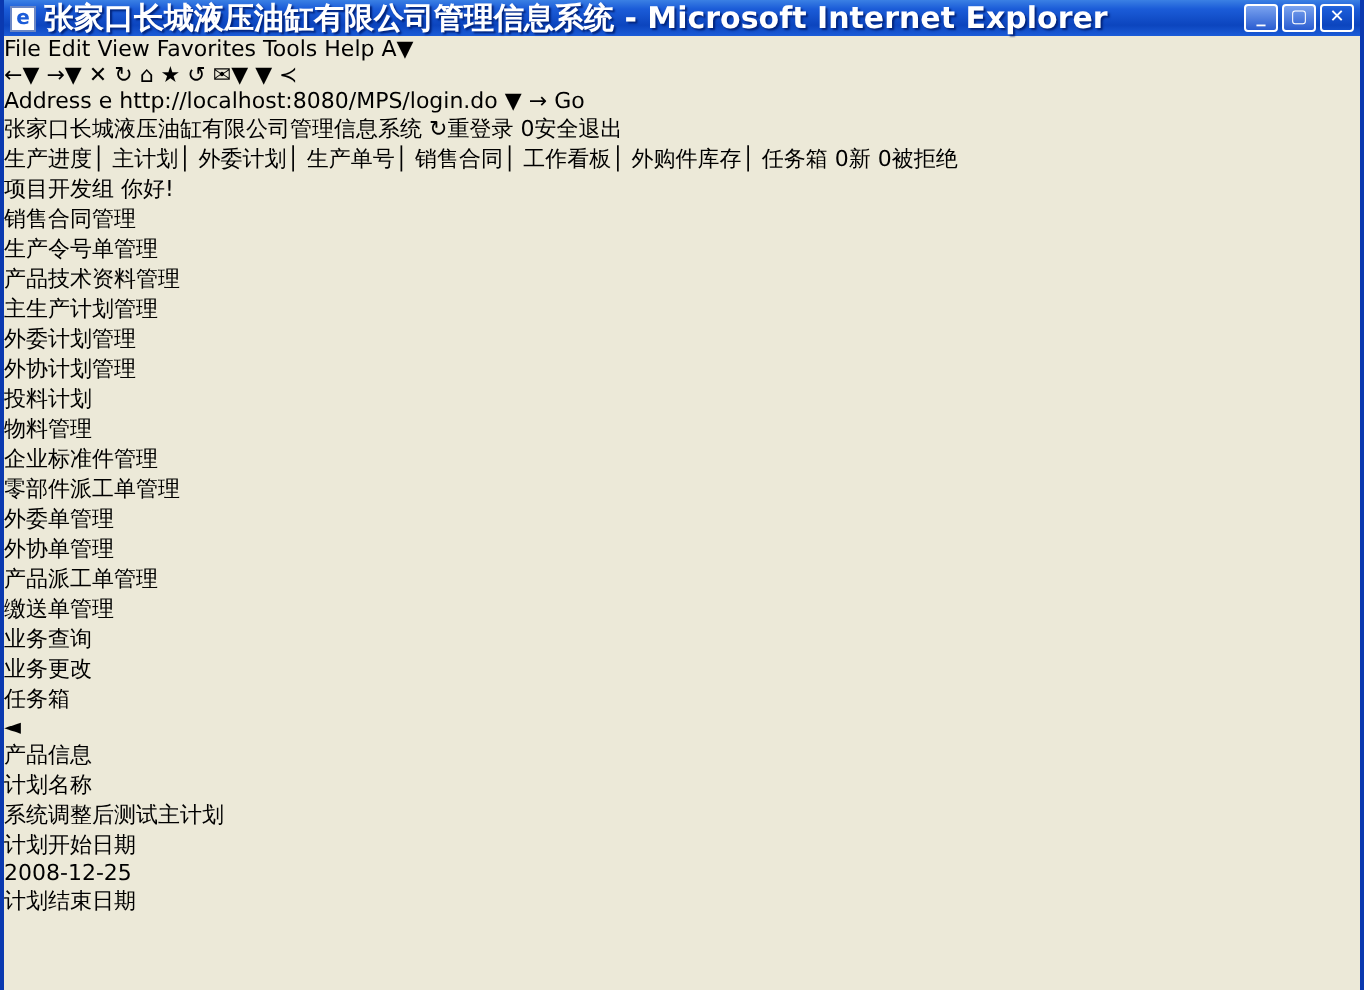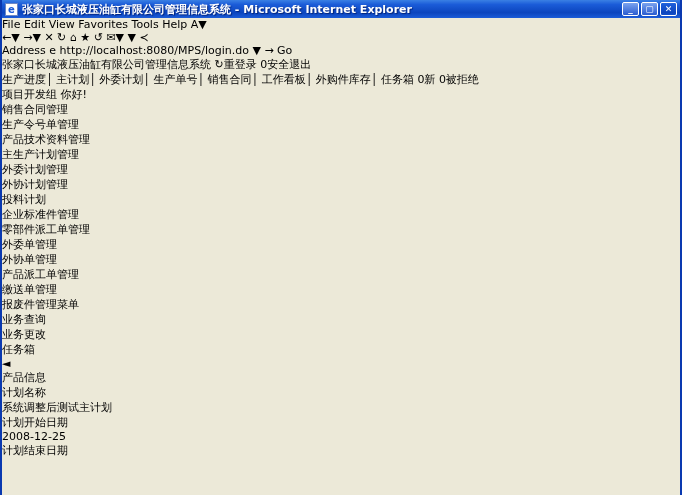--- a/index.html
+++ b/index.html
@@ -3,21 +3,21 @@
 <meta charset="utf-8">
 <style>
   *{box-sizing:border-box;margin:0;padding:0;}
   html,body{width:682px;height:495px;overflow:hidden;}
   body{font-family:"DejaVu Sans","Liberation Sans",sans-serif;font-size:11px;}
   .screen{position:relative;width:682px;height:495px;background:#ece9d8;overflow:hidden;border-left:2px solid #0a39b0;border-right:2px solid #0a39b0;}
 
   
   .titlebar{height:18px;background:linear-gradient(180deg,#3a80e4 0%,#1b5cd8 25%,#0c45be 70%,#1b5cd8 100%);display:flex;align-items:center;padding:0 3px;color:#fff;}
   .titlebar .doc-ico{width:13px;height:13px;background:#fff;border:1px solid #6b87c4;margin-right:4px;color:#1b5cd8;font-weight:bold;font-size:10px;line-height:11px;text-align:center;}
-  .titlebar .ttext{flex:1;font-weight:bold;font-size:11px;text-shadow:1px 1px 1px #02237a;white-space:nowrap;overflow:hidden;}
+  .titlebar .ttext{flex:1;font-weight:bold;font-size:15px;text-shadow:1px 1px 1px #02237a;white-space:nowrap;overflow:hidden;}
   .winbtn{width:17px;height:14px;margin-left:2px;border:1px solid #fff;border-radius:2px;color:#fff;font-size:9px;line-height:12px;text-align:center;font-weight:bold;}
   .btn-min,.btn-max{background:linear-gradient(180deg,#7aa3ef,#2a5cd0);}
   .btn-close{background:linear-gradient(180deg,#f3a183,#dround;background:linear-gradient(180deg,#ef9070,#ce3a14);}
 
   
   .menubar{height:21px;background:#ece9d8;border-bottom:1px solid #d8d4c0;display:flex;align-items:center;padding-left:4px;position:relative;}
   .menu-item{padding:2px 7px;color:#222;}
   .pdf-btn{position:absolute;right:46px;top:2px;width:26px;height:17px;display:flex;align-items:center;}
   .pdf-ico{width:14px;height:14px;background:#fff;border:1px solid #b33;color:#b33;font-size:8px;font-weight:bold;text-align:center;line-height:13px;}
   .pdf-drop{font-size:7px;color:#444;margin-left:3px;}
@@ -213,27 +213,27 @@
 
     <div class="sidebar">
       <div class="greeting"><span class="user-ico"></span><span>项目开发组 你好!</span></div>
       <div class="titem"><span class="expander"></span><span class="folder"></span><span class="tlabel">销售合同管理</span></div>
       <div class="titem"><span class="expander"></span><span class="folder"></span><span class="tlabel">生产令号单管理</span></div>
       <div class="titem"><span class="expander"></span><span class="folder"></span><span class="tlabel">产品技术资料管理</span></div>
       <div class="titem"><span class="expander"></span><span class="folder"></span><span class="tlabel">主生产计划管理</span></div>
       <div class="titem"><span class="expander"></span><span class="folder"></span><span class="tlabel">外委计划管理</span></div>
       <div class="titem"><span class="expander"></span><span class="folder"></span><span class="tlabel">外协计划管理</span></div>
       <div class="titem"><span class="expander"></span><span class="folder"></span><span class="tlabel">投料计划</span></div>
+      <div class="titem"><span class="expander"></span><span class="folder"></span><span class="tlabel">物料管理</span></div>
       <div class="titem"><span class="expander"></span><span class="folder"></span><span class="tlabel">企业标准件管理</span></div>
       <div class="titem"><span class="expander"></span><span class="folder"></span><span class="tlabel">零部件派工单管理</span></div>
       <div class="titem"><span class="expander"></span><span class="folder"></span><span class="tlabel">外委单管理</span></div>
       <div class="titem"><span class="expander"></span><span class="folder"></span><span class="tlabel">外协单管理</span></div>
       <div class="titem"><span class="expander"></span><span class="folder"></span><span class="tlabel">产品派工单管理</span></div>
       <div class="titem"><span class="expander"></span><span class="folder"></span><span class="tlabel">缴送单管理</span></div>
-      <div class="titem"><span class="expander"></span><span class="folder"></span><span class="tlabel">报废件管理菜单</span></div>
       <div class="titem"><span class="expander"></span><span class="folder"></span><span class="tlabel">业务查询</span></div>
       <div class="titem"><span class="expander"></span><span class="folder"></span><span class="tlabel">业务更改</span></div>
       <div class="titem"><span class="expander"></span><span class="folder"></span><span class="tlabel">任务箱</span></div>
     </div>
 
     <div class="collapse-strip"><span class="collapse-arrow">◄</span></div>
 
     <div class="main">
 
       <div class="panel">

